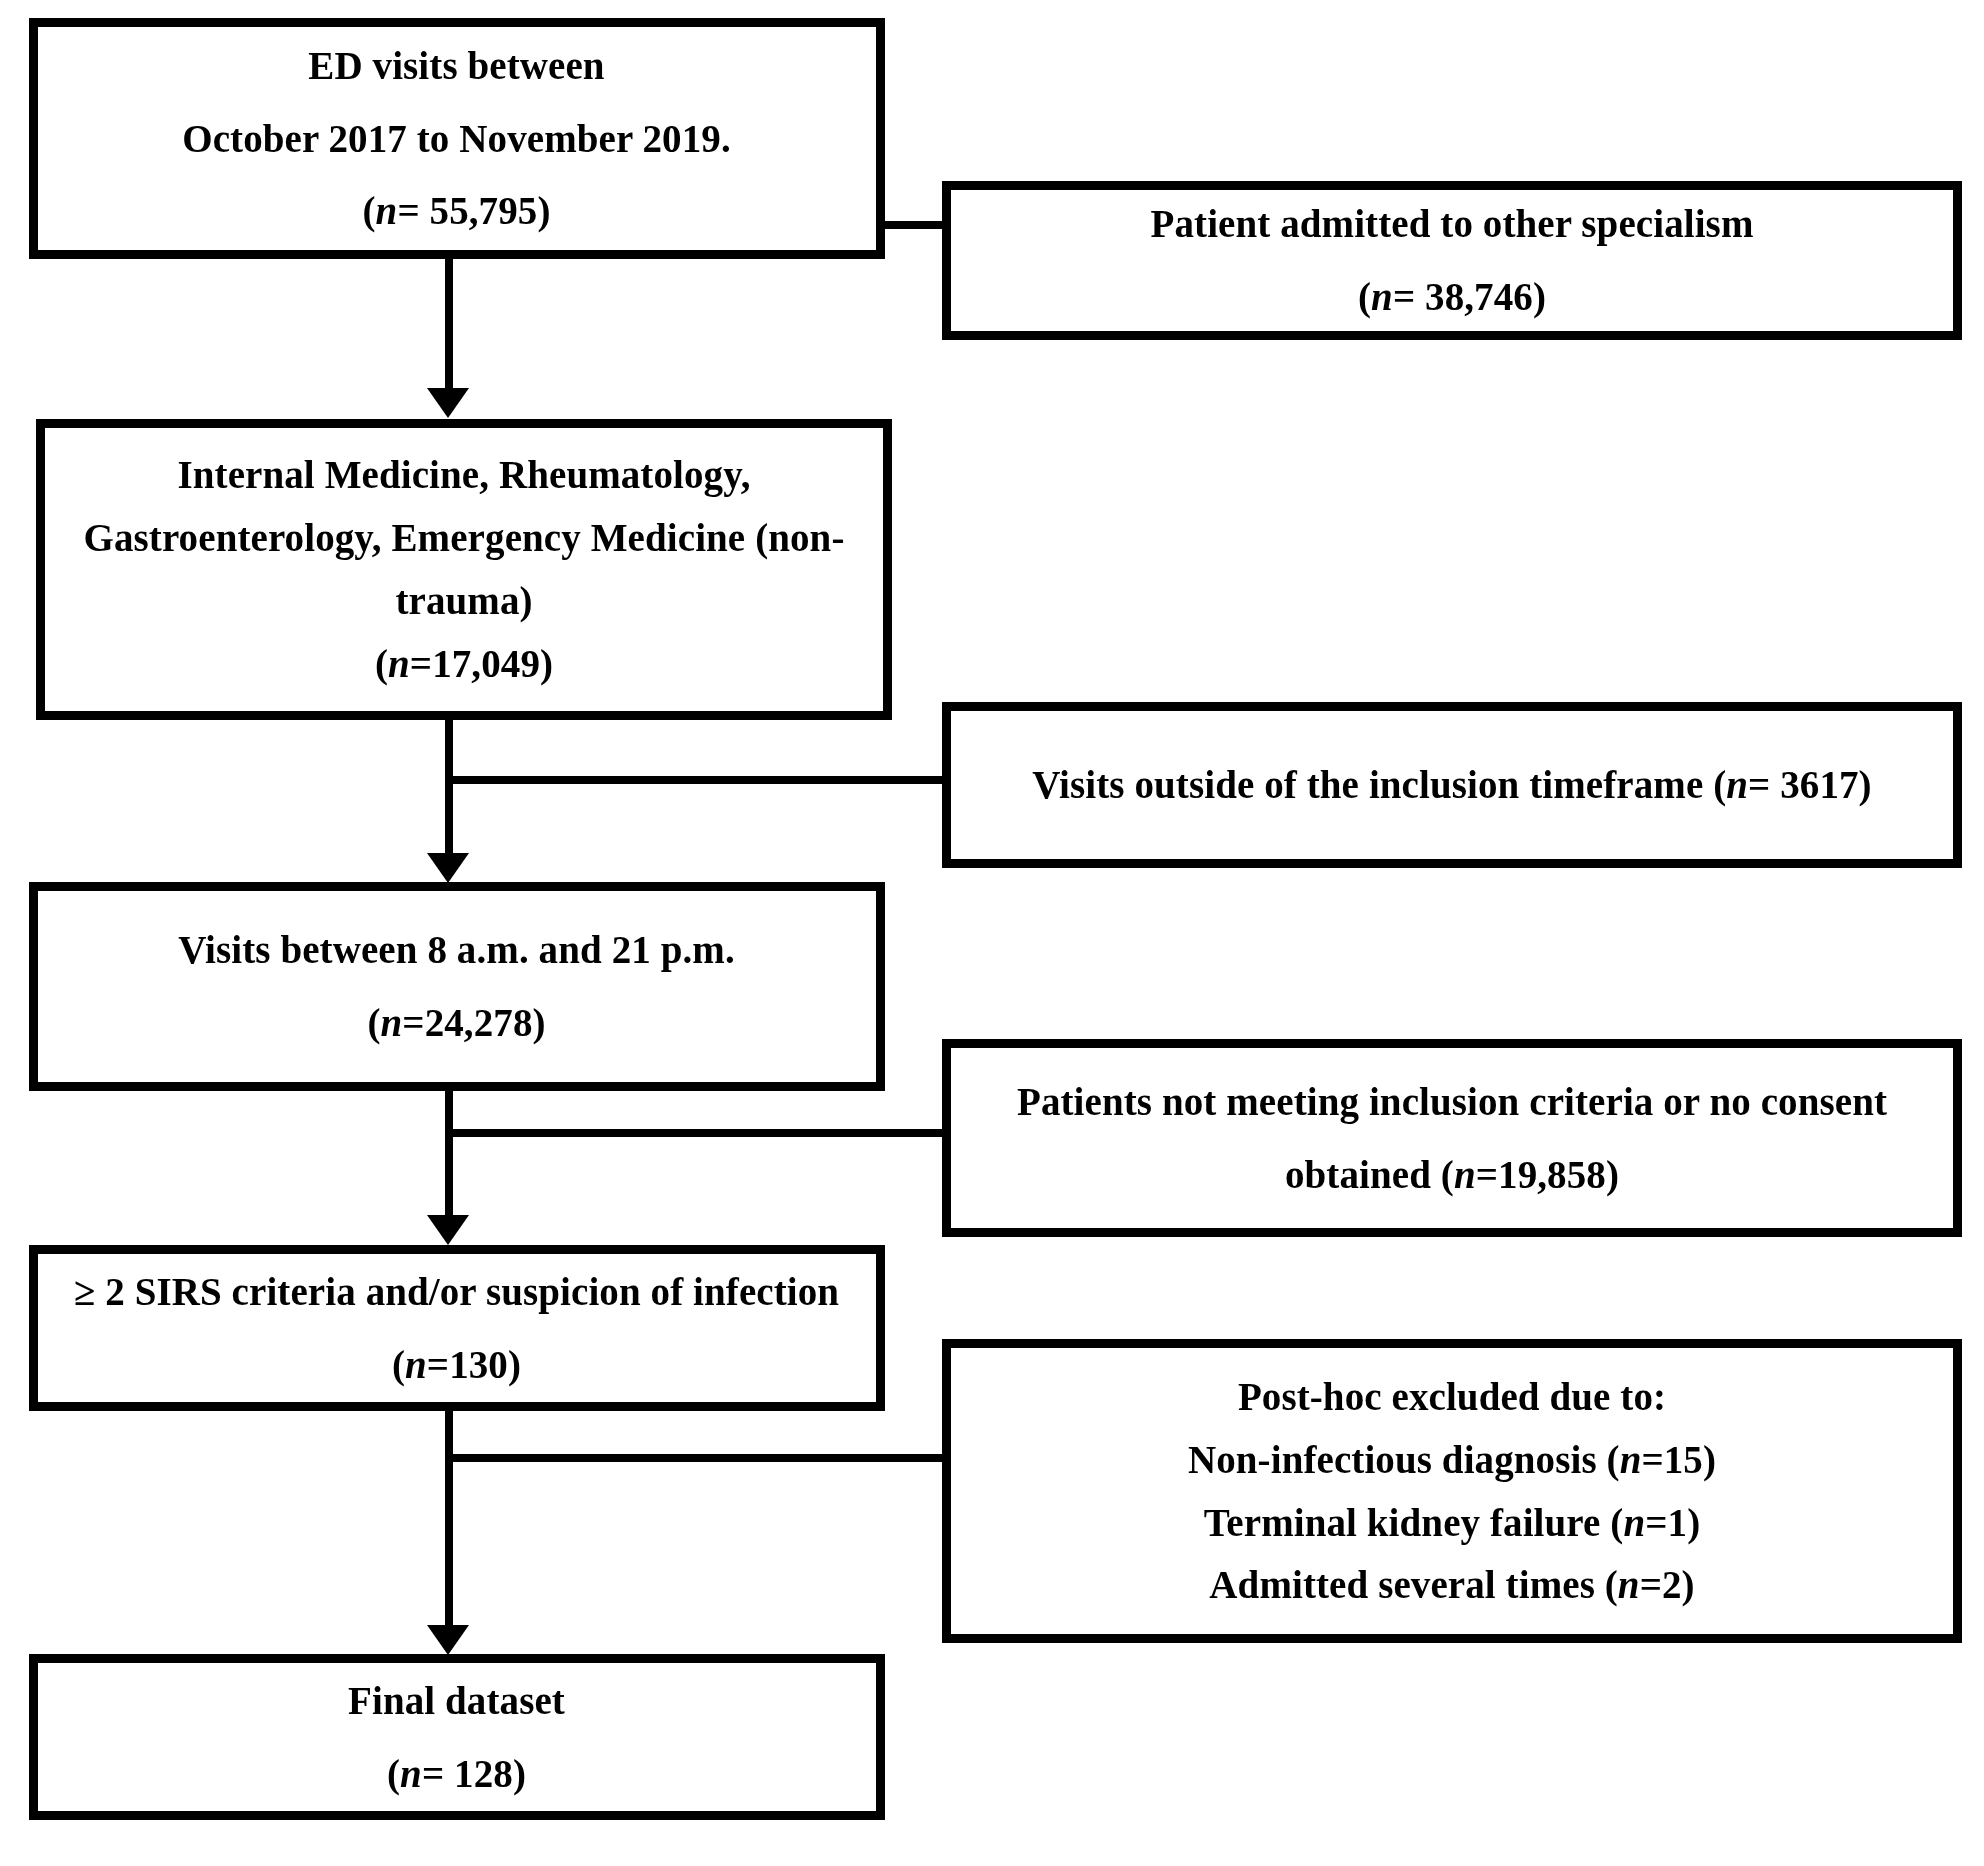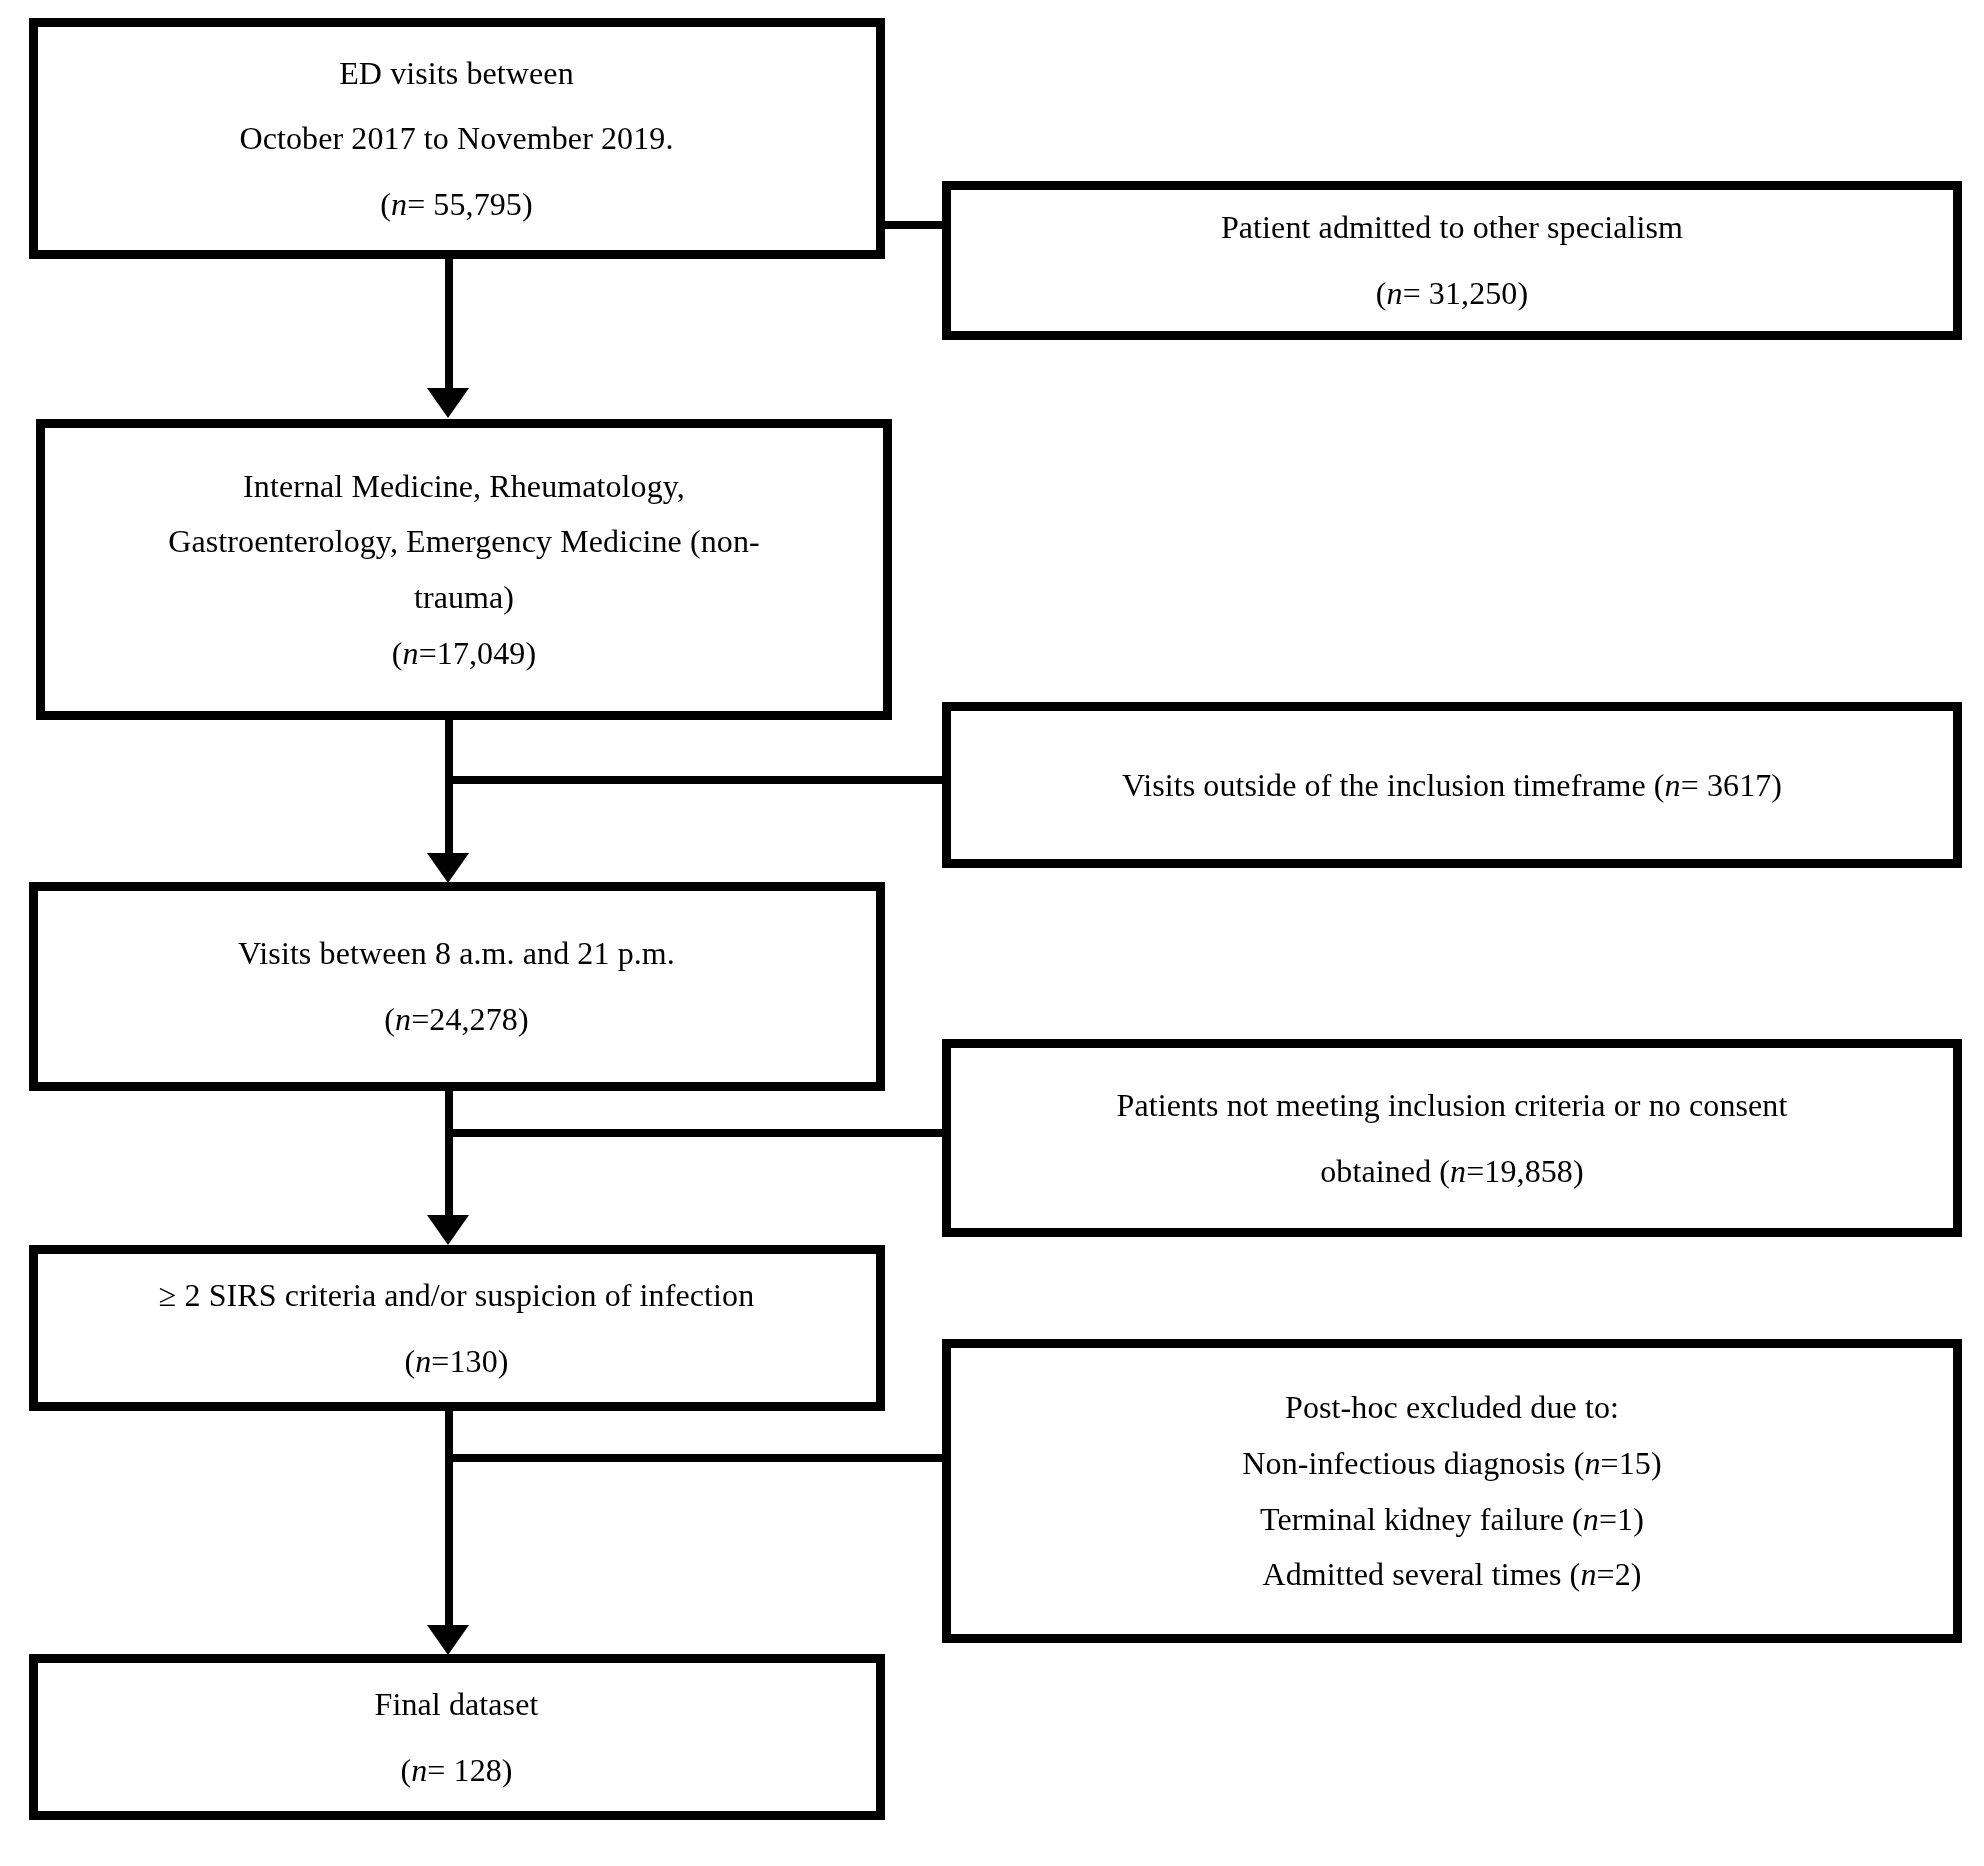--- a/index.html
+++ b/index.html
@@ -25,24 +25,25 @@
     background: #ffffff;
     display: flex;
     flex-direction: column;
     align-items: center;
     justify-content: center;
     text-align: center;
   }
   .node .line {
     display: block;
     width: 100%;
-    font-size: 32px;
+    font-size: 39px;
     line-height: 1.02;
     letter-spacing: 0.1px;
     white-space: nowrap;
+    font-weight: bold;
   }
   .node .spacer {
     height: 33px;
   }
   .node .spacer-sm {
     height: 23px;
   }
   em.n {
     font-style: italic;
   }
@@ -103,21 +104,21 @@
 
   <div class="node" style="left:28.5px; top:1654px; width:856px; height:166px;">
     <span class="line">Final dataset</span>
     <span class="spacer"></span>
     <span class="line"><span>(</span><em class="n">n</em><span>= 128)</span></span>
   </div>
 
   <div class="node" style="left:942px; top:181px; width:1020px; height:159px;">
     <span class="line">Patient admitted to other specialism</span>
     <span class="spacer"></span>
-    <span class="line"><span>(</span><em class="n">n</em><span>= 31,250)</span></span>
+    <span class="line"><span>(</span><em class="n">n</em><span>= 38,746)</span></span>
   </div>
 
   <div class="node" style="left:942px; top:702px; width:1020px; height:166px;">
     <span class="line"><span>Visits outside of the inclusion timeframe (</span><em class="n">n</em><span>= 3617)</span></span>
   </div>
 
   <div class="node" style="left:942px; top:1039px; width:1020px; height:198px;">
     <span class="line">Patients not meeting inclusion criteria or no consent</span>
     <span class="spacer"></span>
     <span class="line"><span>obtained (</span><em class="n">n</em><span>=19,858)</span></span>

